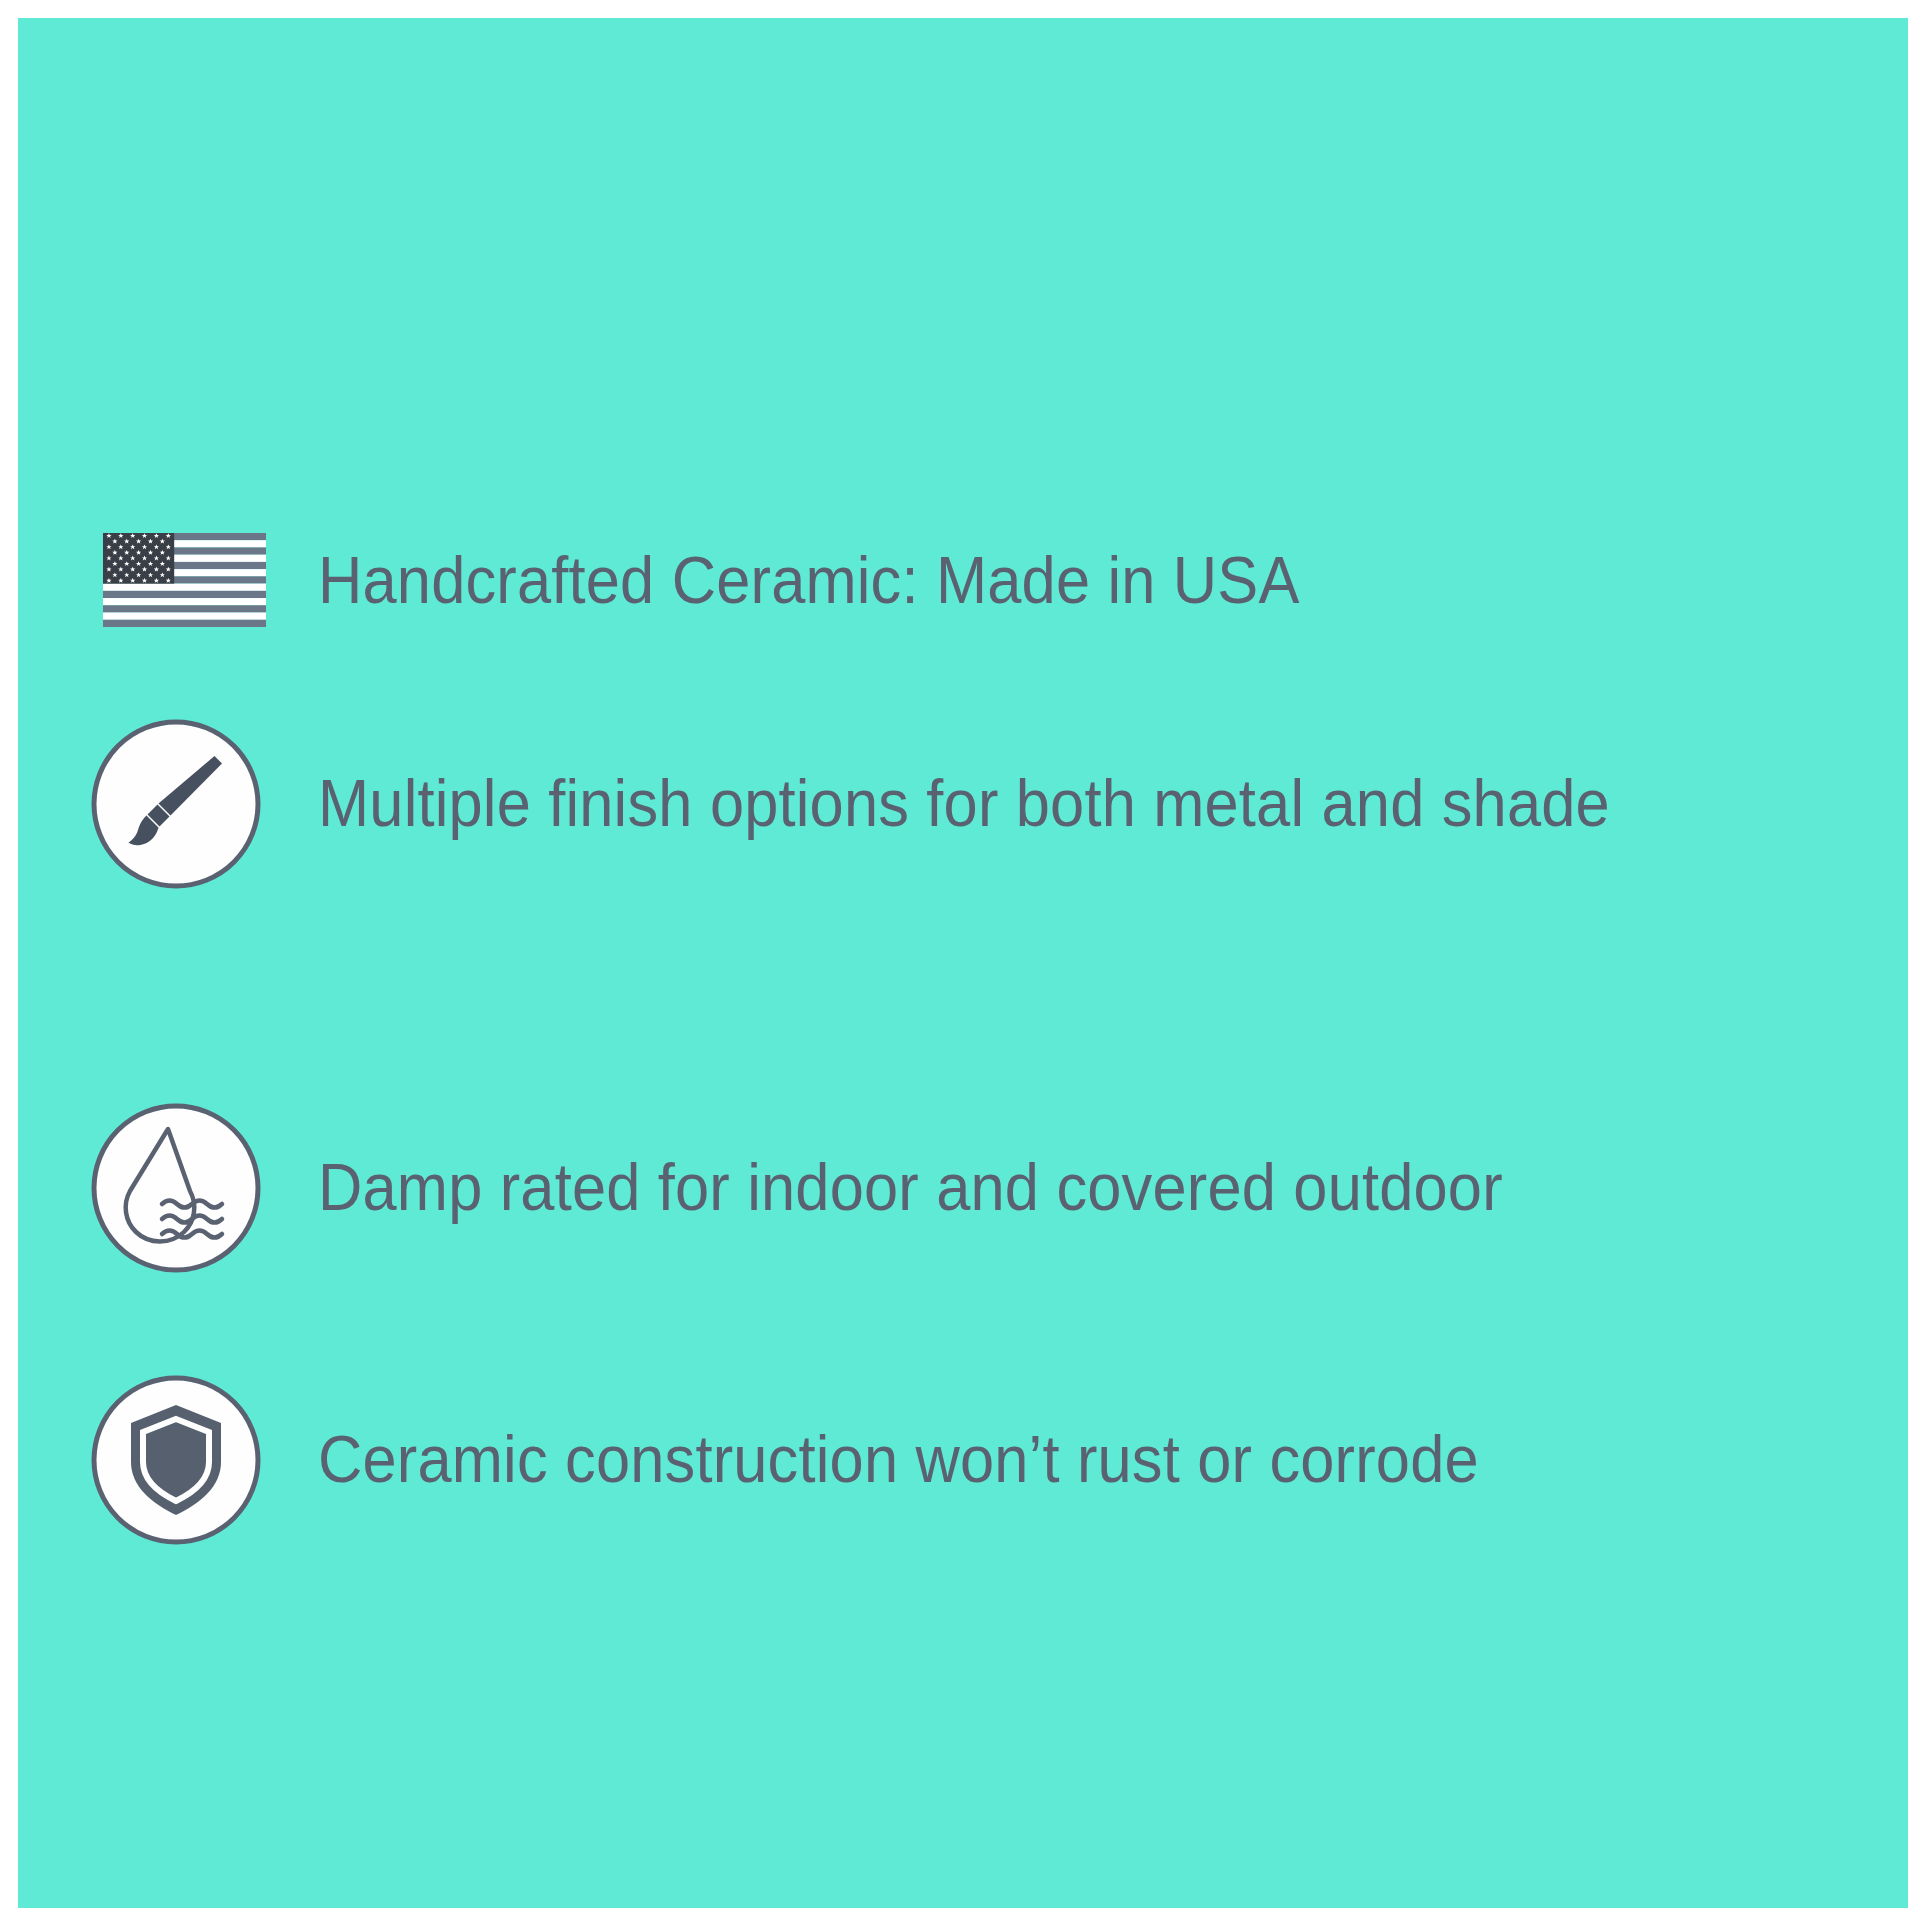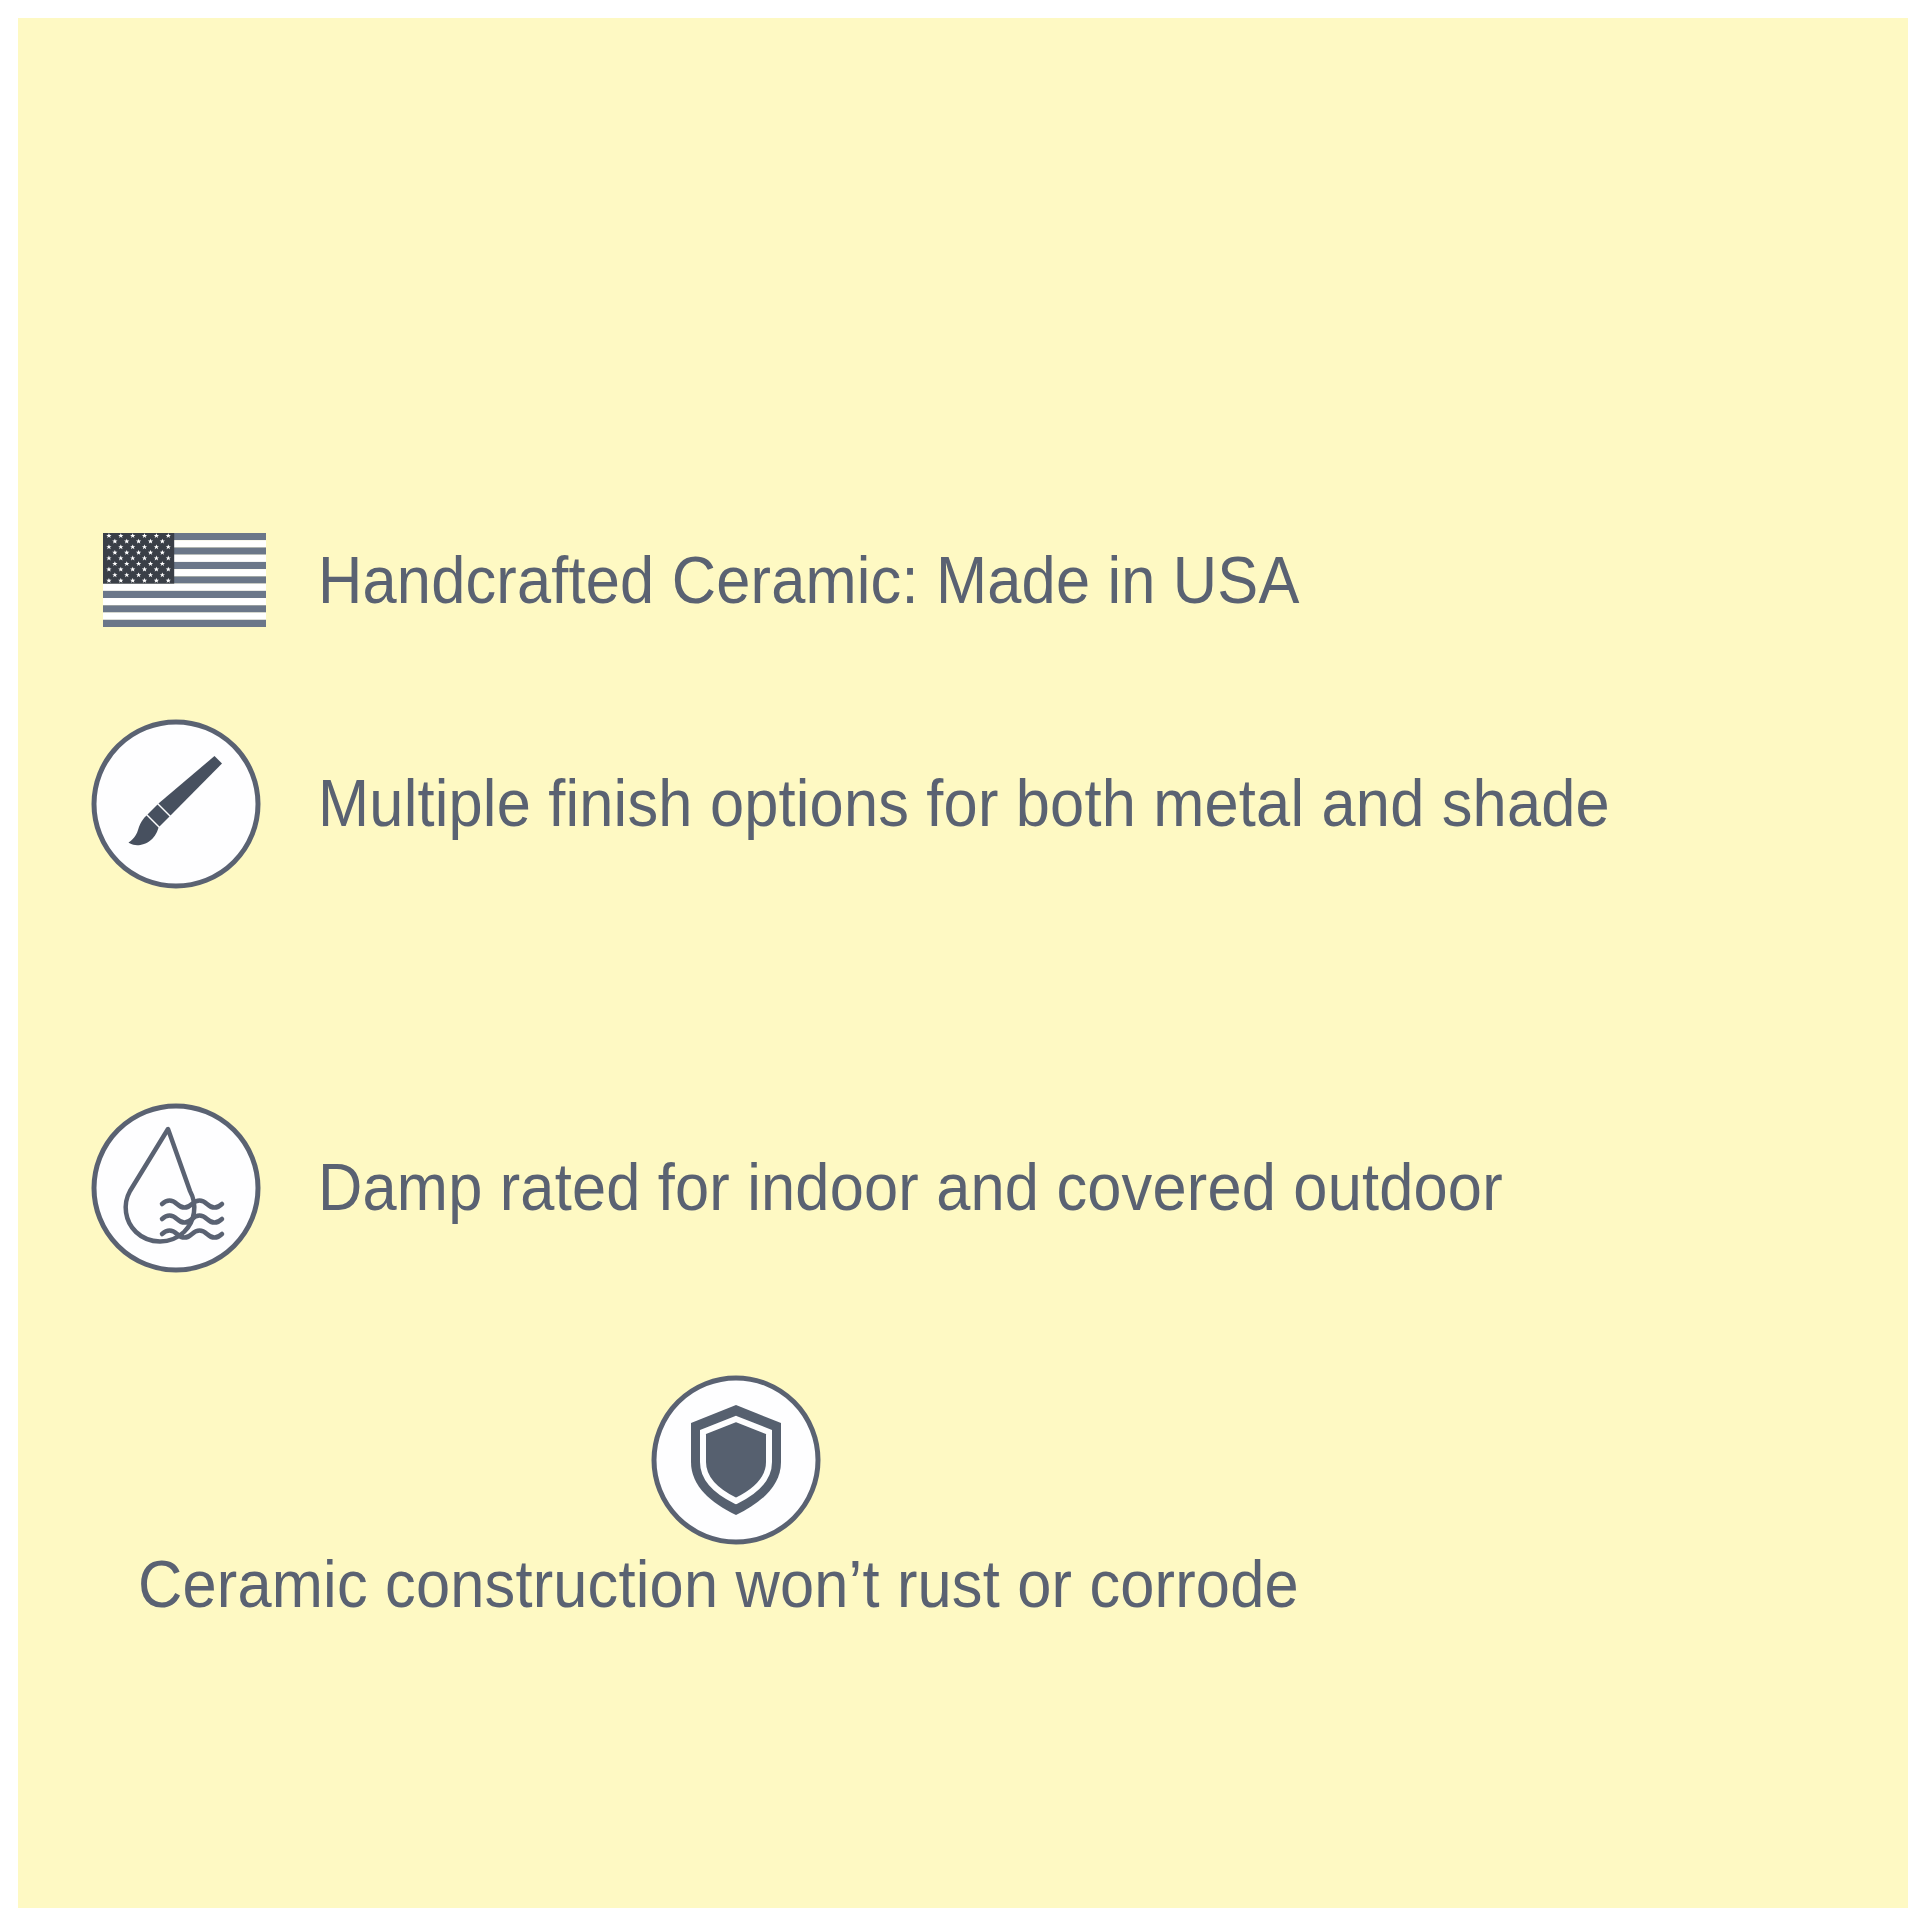--- a/index.html
+++ b/index.html
@@ -12,39 +12,39 @@
     height: 1928px;
     overflow: hidden;
     font-family: "Liberation Sans", sans-serif;
   }
   #panel {
     position: absolute;
     left: 18px;
     top: 18px;
     width: 1890px;
     height: 1890px;
-    background: #fef9c3;
+    background: #5eead4;
   }
   .feature-list {
     position: absolute;
     left: 0;
     top: 0;
     width: 100%;
   }
   .feature-row {
     position: absolute;
     left: 68px;
     display: flex;
     align-items: center;
     height: 180px;
   }
   #row-0 { top: 473px; }
   #row-1 { top: 696px; }
   #row-2 { top: 1080px; }
-  #row-3 { top: 1352px; flex-direction: column; }
+  #row-3 { top: 1352px; }
 
   .icon-slot {
     width: 180px;
     height: 180px;
     flex: 0 0 180px;
     display: flex;
     align-items: center;
     justify-content: center;
   }
   .feature-text {

